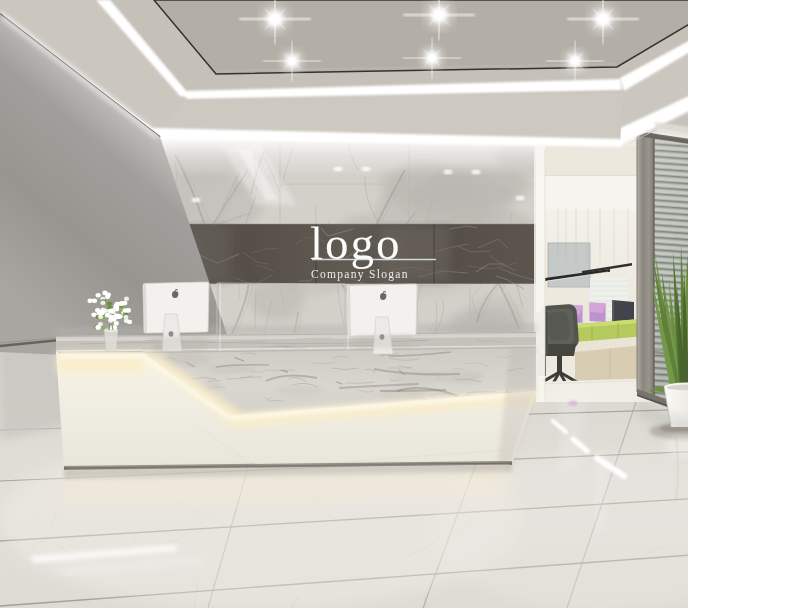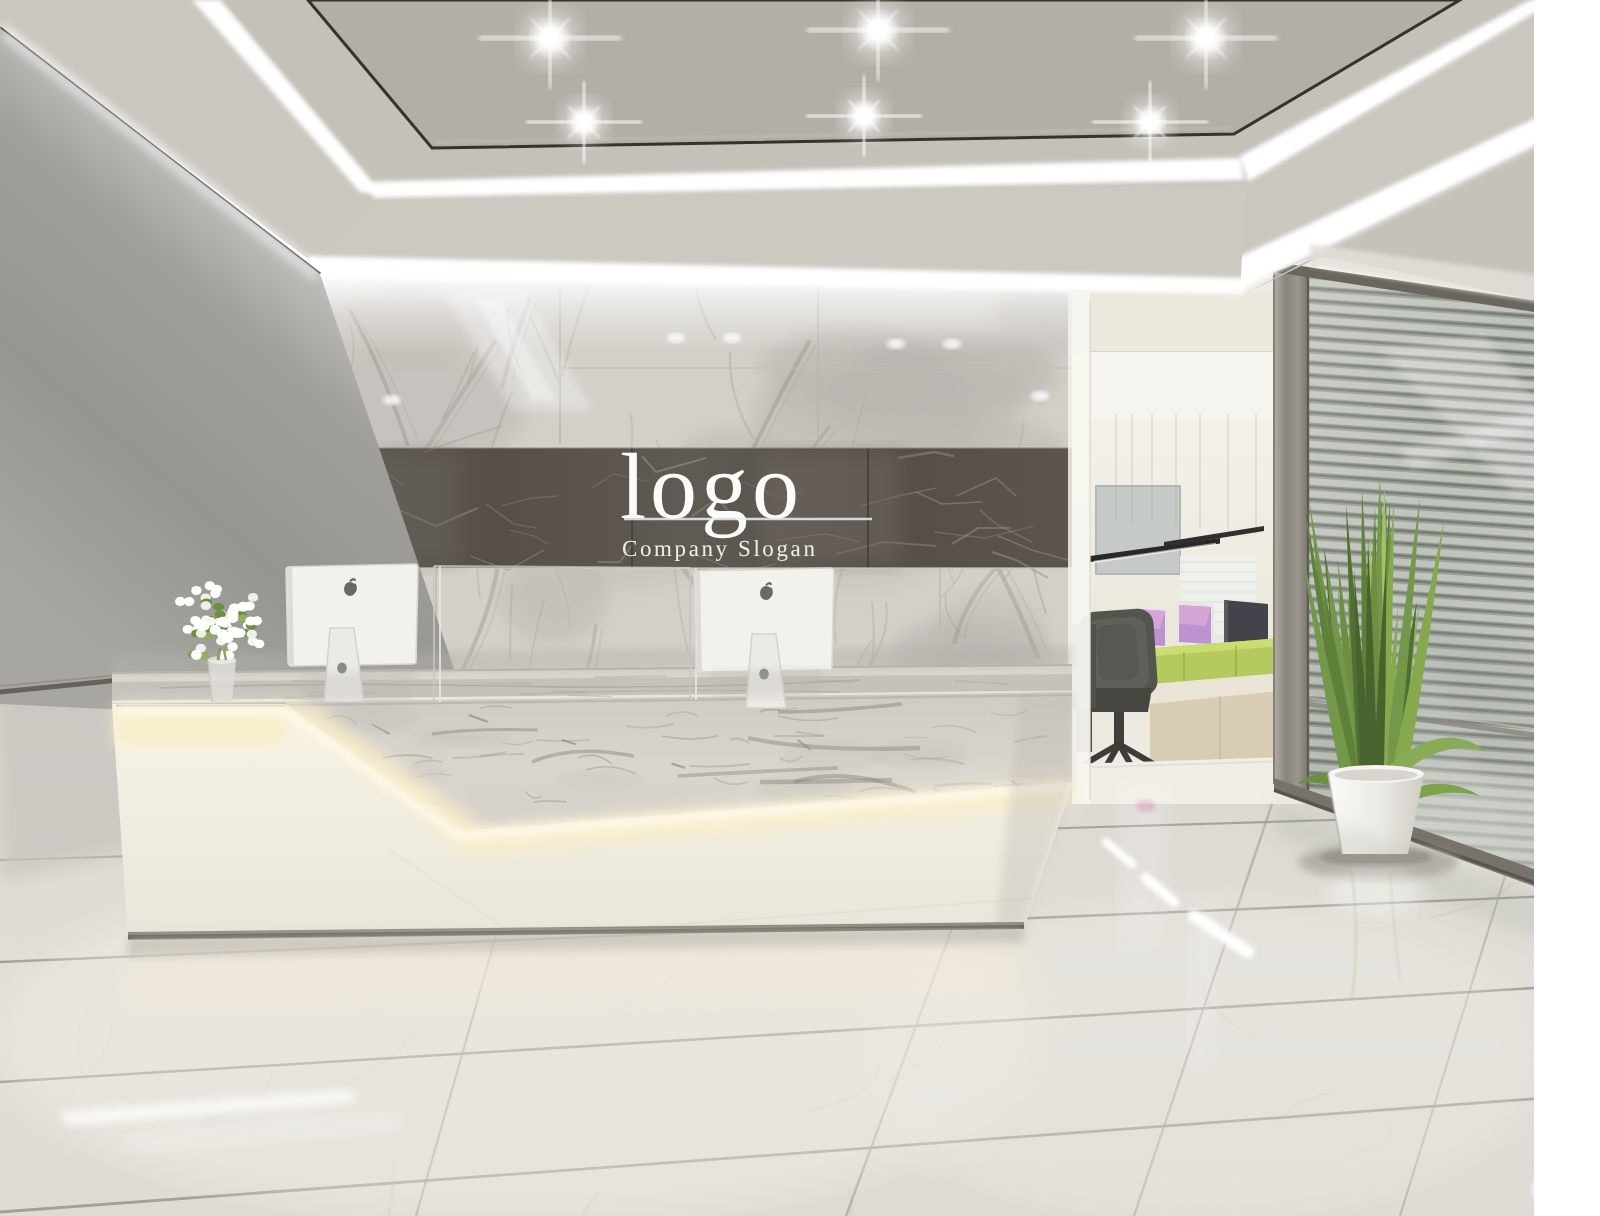--- a/index.html
+++ b/index.html
@@ -1,15 +1,15 @@
 <!DOCTYPE html>
 <html><head><meta charset="utf-8">
 <style>
 html,body{margin:0;padding:0;background:#fff;}
-#scene{position:relative;width:767px;height:608px;overflow:hidden;font-family:"Liberation Sans",sans-serif;}
+#scene{position:relative;width:688px;height:608px;overflow:hidden;font-family:"Liberation Sans",sans-serif;}
 </style></head>
 <body>
 <div id="scene">
 <svg width="800" height="608" viewBox="0 0 800 608">
 <defs>
 <linearGradient id="wallg" x1="150" y1="70" x2="-20" y2="270" gradientUnits="userSpaceOnUse">
  <stop offset="0" stop-color="#f0f0ee"></stop>
  <stop offset="0.12" stop-color="#c9c8c4"></stop>
  <stop offset="0.34" stop-color="#a09f9b"></stop>
  <stop offset="0.66" stop-color="#969590"></stop>

